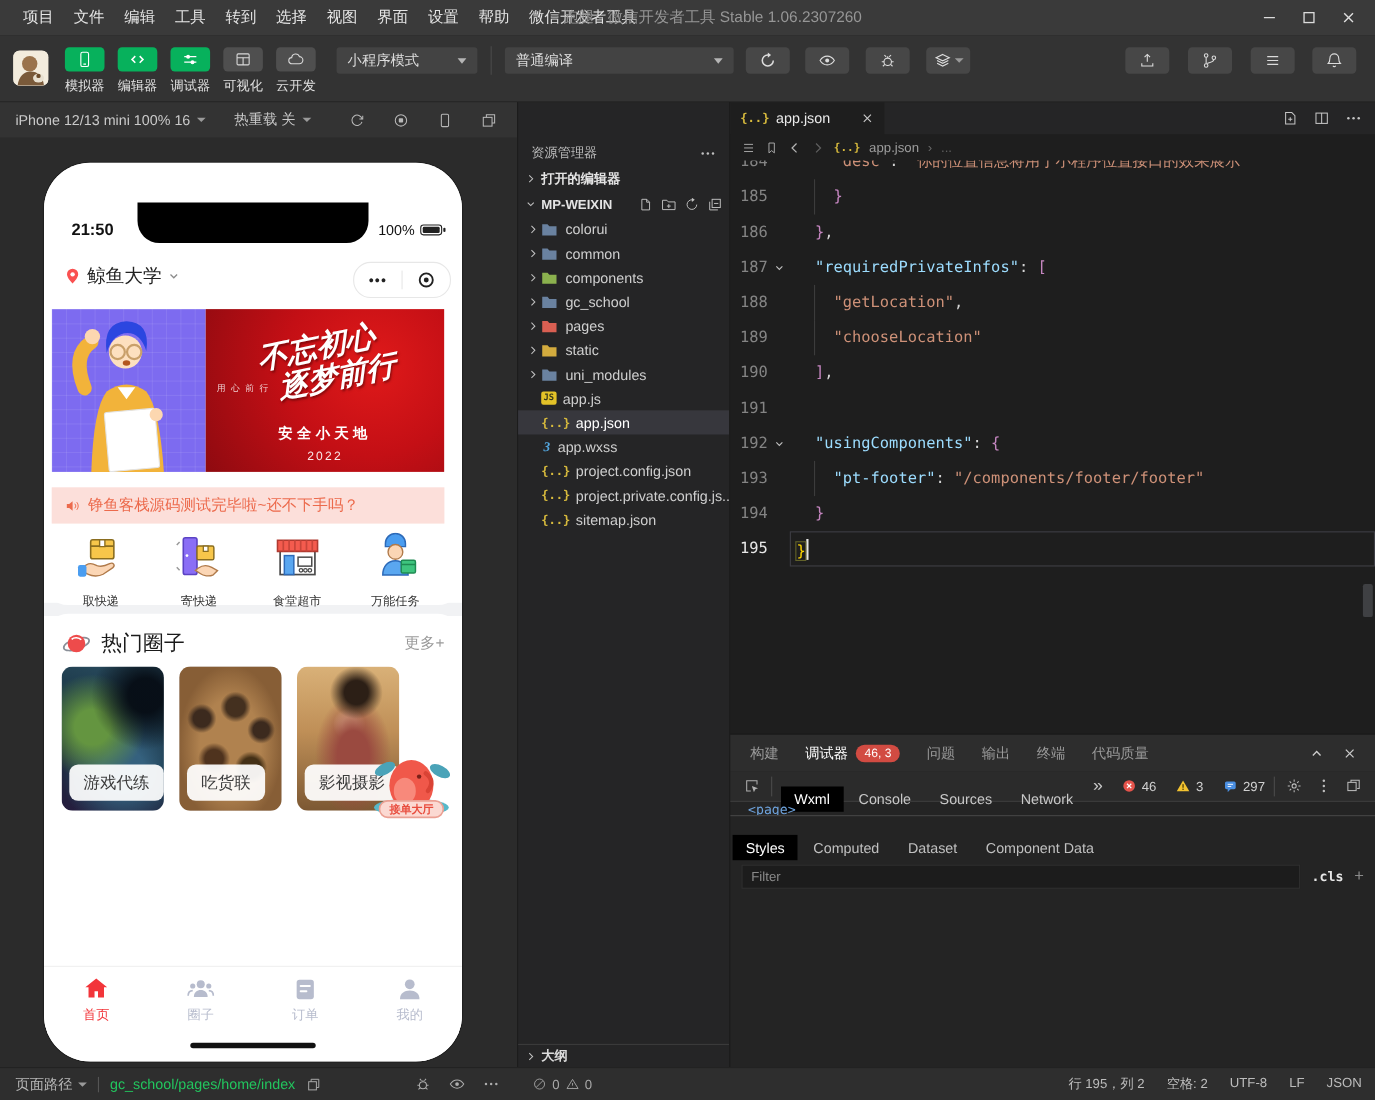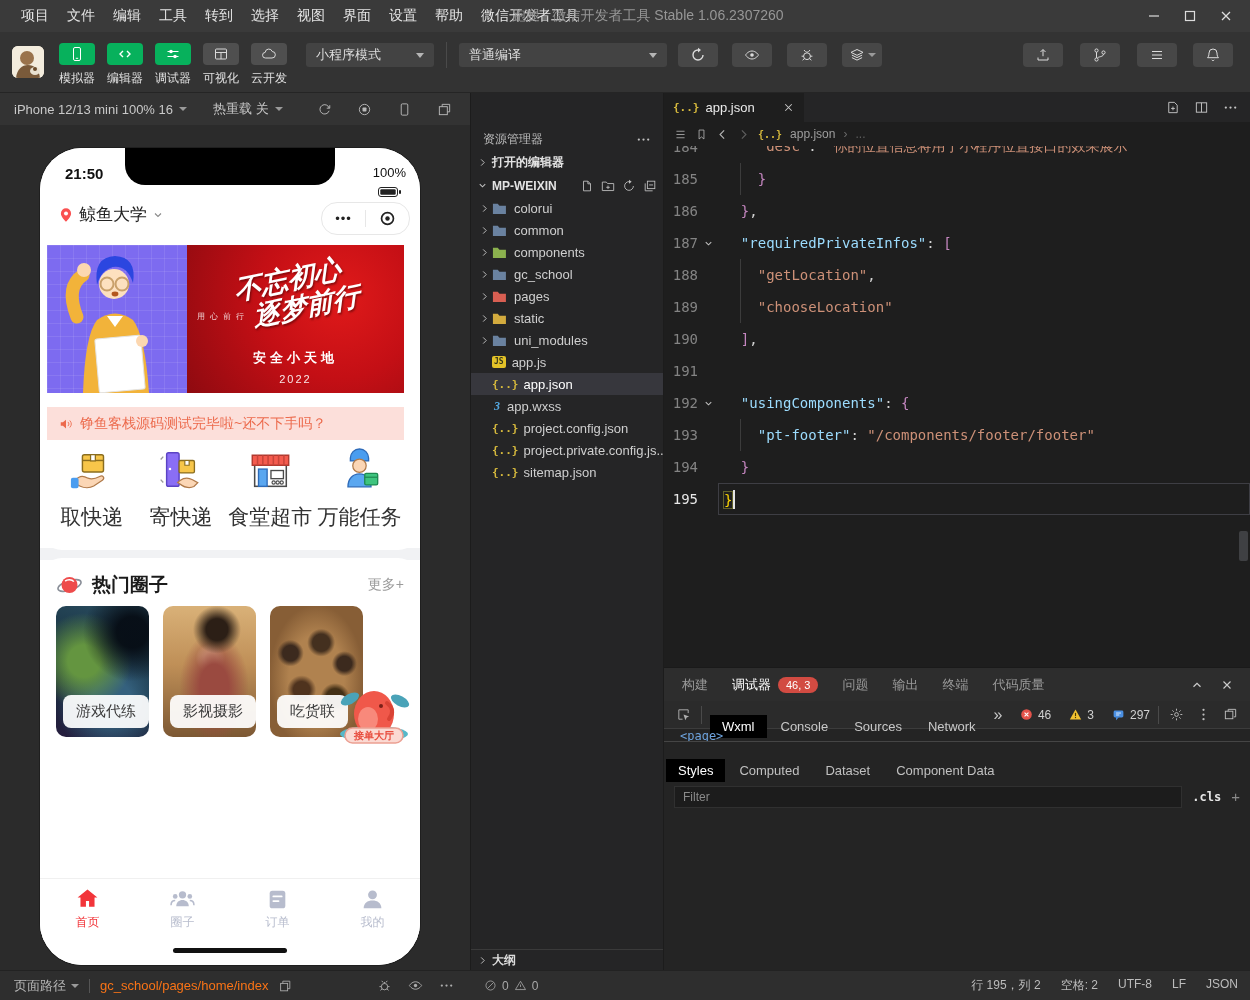--- a/index.html
+++ b/index.html
@@ -81,29 +81,29 @@
   .ban-year{position:absolute;left:0;right:0;bottom:8px;text-align:center;font-size:11px;letter-spacing:2px;color:rgba(255,255,255,.9);}
 
   .notice{position:absolute;left:7px;top:259px;width:357px;height:33px;background:#fcdfda;display:flex;
           align-items:center;gap:7px;padding:0 12px;box-sizing:border-box;}
   .notice .txt{color:#ec6a4c;font-size:14px;white-space:nowrap;overflow:hidden;}
   .notice .ic{color:#ec6a4c;width:14px;height:14px;}
 
   .ph-menu{position:absolute;left:7px;top:300px;width:357px;height:100px;display:flex;}
   .ph-menu .mi{flex:1;display:flex;flex-direction:column;align-items:center;cursor:pointer;}
   .ph-menu .mi .ig{width:46px;height:46px;}
-  .ph-menu .mi .lbl{margin-top:9px;font-size:21px;color:#333333;}
+  .ph-menu .mi .lbl{margin-top:9px;font-size:11px;color:#333333;}
 
   .card-top-round{position:absolute;left:0;top:0;width:380px;height:402px;background:#fff;border-radius:0 0 22px 22px;z-index:1;}
   .gray-band{position:absolute;left:0;top:400px;width:380px;height:12px;background:#f1f2f4;z-index:0;}
-  .phz{z-index:2;} 
+  .phz{z-index:2;margin-top:36px;} 
 
   .section{position:absolute;left:0;top:410px;width:380px;height:407px;background:#fff;border-radius:22px 22px 0 0;z-index:1;}
   .sec-head{position:absolute;left:16px;right:16px;top:12px;height:30px;display:flex;align-items:center;}
-  .sec-title{font-size:19px;font-weight:bold;color:#1b1b1b;margin-left:9px;}
+  .sec-title{font-size:19px;font-weight:normal;color:#1b1b1b;margin-left:9px;}
   .sec-more{margin-left:auto;font-size:14px;color:#9a9a9a;cursor:pointer;}
   .cards{position:absolute;left:16px;top:48px;display:flex;gap:14px;}
   .hcard{width:93px;height:131px;border-radius:10px;overflow:hidden;position:relative;cursor:pointer;}
   .hcard .pill{position:absolute;left:7px;bottom:9px;background:rgba(255,255,255,.93);border-radius:8px;
                padding:7px 13px;font-size:15px;color:#3c3c3c;white-space:nowrap;}
   .card0{background:
      radial-gradient(circle at 82% 20%,rgba(6,12,20,.95) 0 12%,transparent 38%),
      radial-gradient(circle at 30% 42%,#649540 0 16%,transparent 48%),
      radial-gradient(circle at 60% 72%,#35617e 0 18%,transparent 52%),
      linear-gradient(200deg,#2c5063 0%,#142c3b 55%,#261d3e 100%);}
@@ -211,21 +211,21 @@
                 display:flex;align-items:center;padding-left:8px;}
   .cls-btn{color:#e6e6e6;font-family:"DejaVu Sans Mono",monospace;font-size:12px;font-weight:bold;cursor:pointer;}
   .plus-btn{color:#8a8a8a;font-size:15px;cursor:pointer;}
 
   
   .statusbar{position:absolute;left:0;top:970px;width:1250px;height:30px;background:#2e2e2e;border-top:1px solid #222;
              box-sizing:border-box;display:flex;align-items:center;font-size:13px;color:#b7b7b7;}
   .sb-z1{width:470px;display:flex;align-items:center;flex:none;}
   .sb-z1 .plabel{margin-left:14px;display:flex;align-items:center;gap:5px;cursor:pointer;}
   .sb-z1 .vdiv{width:1px;height:14px;background:#555;margin:0 10px;}
-  .sb-path{color:#f97316;}
+  .sb-path{color:#22c55e;}
   .sb-ic{width:14px;height:14px;color:#adadad;margin-left:10px;cursor:pointer;}
   .sb-icons{margin-left:auto;display:flex;align-items:center;gap:16px;padding-right:16px;color:#adadad;}
   .sb-icons .ic{width:15px;height:15px;cursor:pointer;}
   .sb-z2{width:193px;flex:none;display:flex;align-items:center;gap:5px;padding-left:14px;box-sizing:border-box;color:#a8a8a8;font-size:12px;}
   .sb-z2 .ic{width:13px;height:13px;}
   .sb-z3{flex:1;display:flex;justify-content:flex-end;gap:20px;padding-right:12px;font-size:12px;color:#bcbcbc;}
   .sb-z3 span{cursor:pointer;}
 </style>
 </head>
 <body>
@@ -476,21 +476,21 @@
           </span>
       </span>
     </div>
     <div class="sim-body" style="position:relative;height:845px;">
       <div class="phone">
         <div class="card-top-round"></div>
         <div class="gray-band"></div>
 
         <div class="notch phz" style="position:absolute;"></div>
         <div class="ph-time phz" style="position:absolute;">21:50</div>
-        <div class="ph-batt phz" style="position:absolute;flex-direction:column;">
+        <div class="ph-batt phz" style="position:absolute;">
           <span>100%</span>
           <span class="ic" id="ic-batt" style="width:25px;height:16px;">
               <svg viewBox="0 0 24 16" fill="none">
                 <rect x="1" y="3.5" width="19" height="9" rx="2.5" stroke="#222"></rect>
                 <rect x="2.8" y="5.2" width="15.4" height="5.6" rx="1.2" fill="#222"></rect>
                 <rect x="21.5" y="6" width="2" height="4" rx="1" fill="#222"></rect>
               </svg>
             </span>
         </div>
 
@@ -614,25 +614,25 @@
                   <path d="M9.5 9.5c2-2 7-2 9 .5" stroke="#fff" stroke-width="1.6"></path>
                 </svg>
               </span>
             <span class="sec-title">热门圈子</span>
             <span class="sec-more">更多+</span>
           </div>
           <div class="cards" id="hotCards">
               <div class="hcard card0">
                 <div class="pill">游戏代练</div>
               </div>
+              <div class="hcard card2">
+                <div class="pill">吃货联</div>
+              </div>
               <div class="hcard card1">
                 <div class="pill">影视摄影</div>
-              </div>
-              <div class="hcard card2">
-                <div class="pill">吃货联</div>
               </div>
             </div>
           <div class="float-badge" id="floatBadge"><svg viewBox="0 0 88 62" fill="none">
                 <ellipse cx="20" cy="14" rx="10" ry="5" fill="#4aa3b8" transform="rotate(-28 20 14)"></ellipse>
                 <ellipse cx="70" cy="16" rx="10" ry="5" fill="#4aa3b8" transform="rotate(28 70 16)"></ellipse>
                 <ellipse cx="44" cy="49" rx="34" ry="8" fill="#57b8c9"></ellipse>
                 <ellipse cx="44" cy="29" rx="20" ry="23" fill="#f0584a"></ellipse>
                 <ellipse cx="38" cy="34" rx="10" ry="12" fill="#f8897b"></ellipse>
                 <circle cx="51" cy="21" r="2" fill="#7a2018"></circle>
                 <path d="M57 18q9 7 2 16" stroke="#d94335" stroke-width="4" fill="none" stroke-linecap="round"></path>

